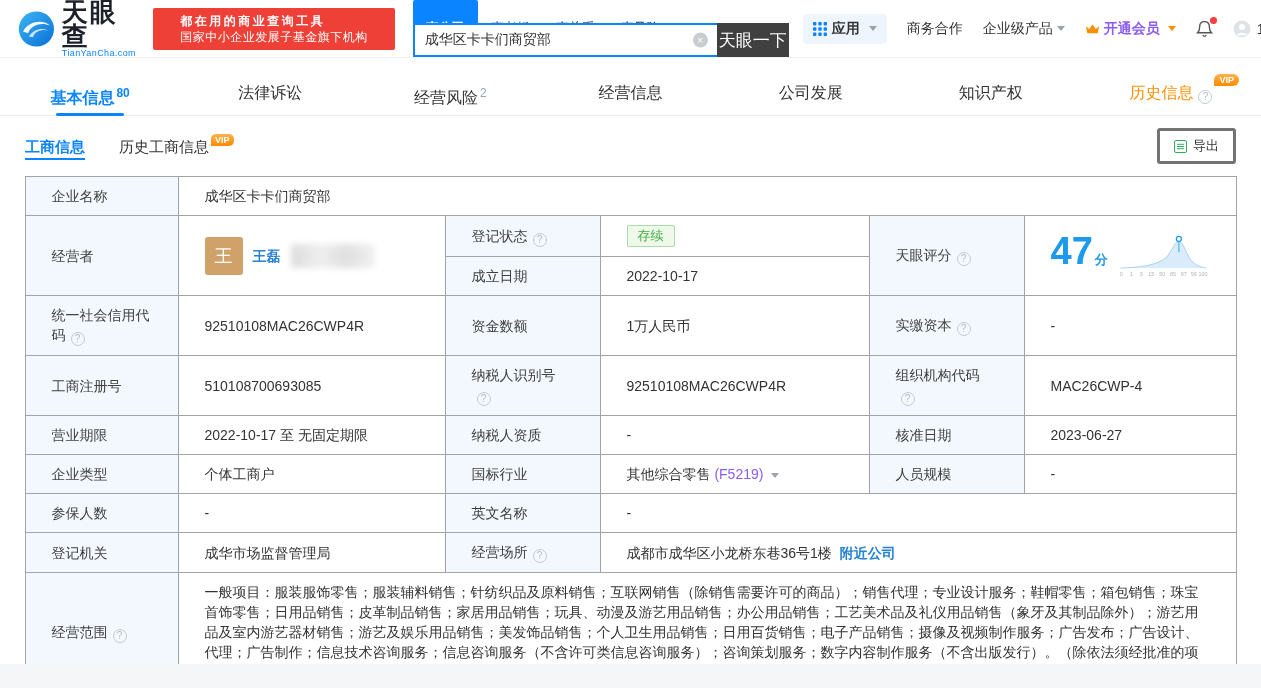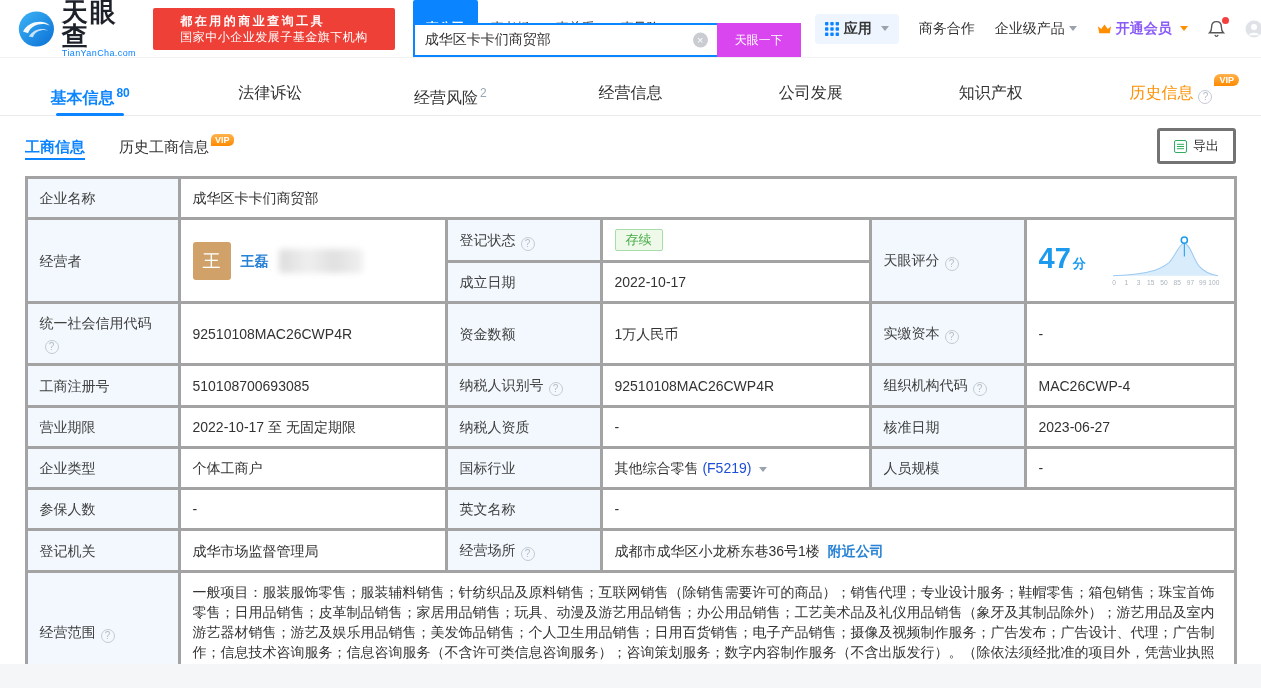--- a/index.html
+++ b/index.html
@@ -17,21 +17,21 @@
   .slogan-l2 { font-size:12px; letter-spacing:.5px; }
 
   .search-block { display:flex; flex-direction:column; margin-left:4px; }
   .search-tabs { display:flex; height:23px; }
   .search-tab { padding:16px 13px; font-size:13px; line-height:23px; color:#333; cursor:pointer; border-radius:2px 2px 0 0; }
   .search-tab.active { background:#0b84ff; color:#fff; font-weight:bold; }
   .search-row { display:flex; }
   .search-input-wrap { position:relative; }
   .search-input { width:304px; height:34px; border:2px solid #0b84ff; border-right:none; padding:0 30px 0 10px; font-size:14px; color:#333; outline:none; font-family:inherit; }
   .clear-icon { position:absolute; right:9px; top:50%; transform:translateY(-50%); width:15px; height:15px; border-radius:50%; background:#c9ccd1; color:#fff; font-size:11px; line-height:15px; text-align:center; cursor:pointer; }
-  .search-btn { width:84px; height:34px; background:#d946ef; color:#fff; font-size:12px; border:none; cursor:pointer; font-family:inherit; }
+  .search-btn { width:72px; height:34px; background:#404040; color:#fff; font-size:17px; border:none; cursor:pointer; font-family:inherit; }
 
   .top-nav { margin-left:auto; display:flex; align-items:center; gap:20px; font-size:14px; color:#333; white-space:nowrap; }
   .app-pill { display:flex; align-items:center; gap:5px; background:#eef5ff; border-radius:4px; padding:6px 10px; cursor:pointer; font-weight:bold; }
   .caret { display:inline-block; width:0; height:0; border-left:4px solid transparent; border-right:4px solid transparent; border-top:5px solid #9aa3ad; margin-left:4px; vertical-align:middle; }
   .nav-item { cursor:pointer; }
   .vip-nav { color:#8b5cf6; font-weight:bold; display:flex; align-items:center; gap:4px; cursor:pointer;text-align:center; }
   .vip-nav .caret { border-top-color:#ff8f00; }
   .bell-wrap { position:relative; cursor:pointer; display:flex; }
   .bell-dot { position:absolute; top:-3px; right:-4px; width:7px; height:7px; background:#f53f3f; border-radius:50%; }
   .user-wrap { display:flex; align-items:center; gap:6px; cursor:pointer; }
@@ -50,33 +50,33 @@
   
   .subtab-row { display:flex; align-items:center; padding:14px 25px 0; height:52px; }
   .subtab { font-size:15px; color:#333; margin-right:34px; padding-bottom:3px; position:relative; cursor:pointer; }
   .subtab.active { color:#0b84ff; font-weight:bold; }
   .subtab.active::after { content:""; position:absolute; left:0; right:0; bottom:0; height:2px; background:#0b84ff; }
   .subtab .vip-mini { display:inline-block; background:linear-gradient(180deg,#ffb24d,#ff8a00); color:#fff; font-size:9px; font-weight:bold; line-height:12px; padding:0 4px; border-radius:5px 5px 5px 0; vertical-align:top; margin:-4px 0 0 2px; }
   .export-btn { margin-left:auto; display:flex; align-items:center; gap:6px; background:#fff; border:3px solid #737373; border-radius:3px; padding:6px 14px; font-size:13px; color:#333; cursor:pointer; font-family:inherit; margin-bottom:6px; }
 
   
   .info-table { width:1212px; margin:8px auto 0; border-collapse:collapse; font-size:14px; table-layout:fixed; }
-  .info-table td { border:3px solid #a3a3a3; padding:9px 12px; line-height:20px; vertical-align:middle; color:#333; word-break:break-all; }
+  .info-table td { border:1px solid #a3a3a3; padding:9px 26px; line-height:20px; vertical-align:middle; color:#333; word-break:break-all; }
   td.lbl { background:#f2f8fd; color:#404040; }
   .status-badge { display:inline-block; background:#eef9ea; border:1px solid #a8dca8; color:#48ab48; font-size:13px; line-height:20px; padding:0 10px; border-radius:2px; }
   .link { color:#2882d6; cursor:pointer; text-decoration:none;font-weight:bold; }
   .operator-cell { display:flex; align-items:center; gap:10px; }
   .avatar { width:38px; height:38px; background:#d0a169; color:#fff; font-size:18px; display:flex; align-items:center; justify-content:center; border-radius:3px; flex:none; }
   .redacted { width:84px; height:24px; border-radius:4px; background:linear-gradient(90deg,#dcdcdc,#efefef 35%,#e0e0e0 65%,#f0f0f0); filter:blur(3px); }
   .industry-caret { border-top-color:#9aa3ad; }
-  .gray { color:#1d4ed8; }
+  .gray { color:#8b5cf6; }
   .score-cell { padding:4px 14px; }
   .score-flex { display:flex; align-items:center; justify-content:space-between; gap:10px; }
   .score-num { color:#1b9aee; font-weight:bold; white-space:nowrap; }
-  .score-val { font-size:29px; }
+  .score-val { font-size:38px; }
   .score-unit { font-size:13px; margin-left:2px; }
   .scope-cell { line-height:22px; padding:11px 14px; }
 
   .page-footer { position:absolute; left:0; right:0; bottom:0; height:24px; background:#f5f6f7; }
 </style>
 </head>
 <body>
 
 <header class="header">
   <div class="logo">

